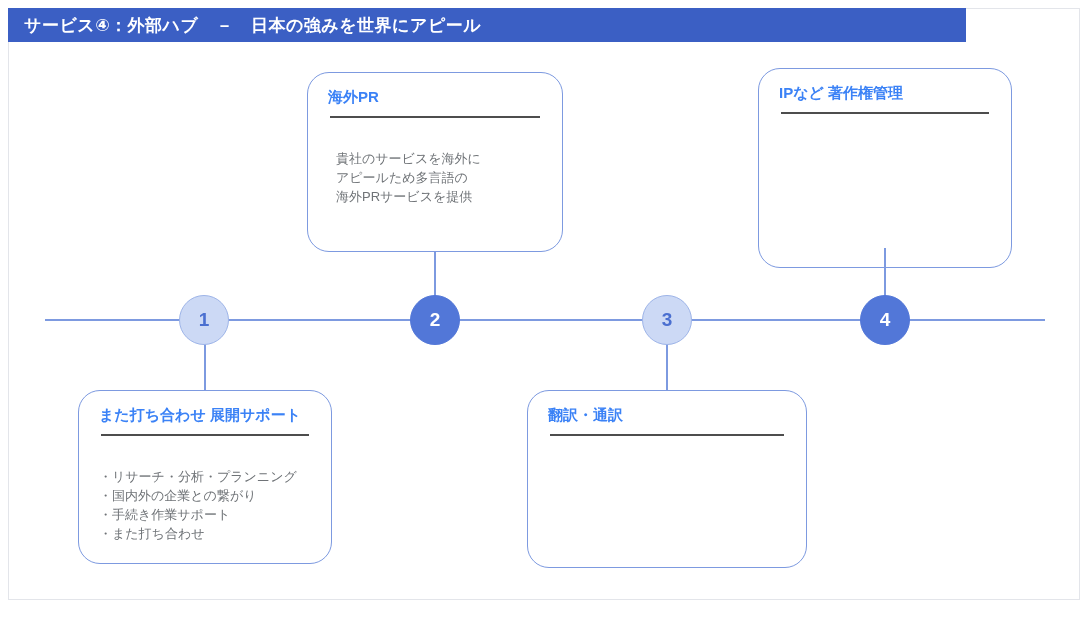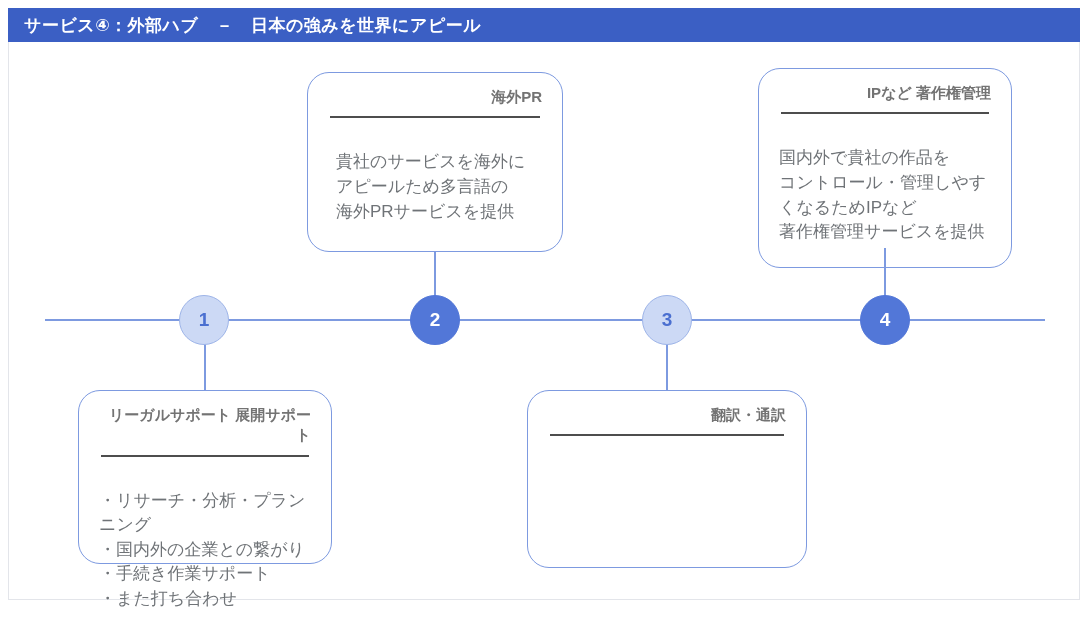--- a/index.html
+++ b/index.html
@@ -26,21 +26,21 @@
     height: 592px;
     border: 1px solid #e3e5ea;
     box-sizing: border-box;
     background: #ffffff;
   }
   
   .title-bar {
     position: absolute;
     left: 8px;
     top: 8px;
-    width: 1072px;
+    width: 958px;
     height: 34px;
     background: #3b5fc4;
     box-sizing: border-box;
   }
   .title-bar .title-text {
     position: absolute;
     left: 16px;
     top: 50%;
     transform: translateY(-50%);
     color: #ffffff;
@@ -94,33 +94,33 @@
   
   .card {
     position: absolute;
     border: 1px solid #7d9ae0;
     border-radius: 22px;
     background: #ffffff;
     box-sizing: border-box;
     padding: 14px 20px 14px 20px;
   }
   .card-title {
-    text-align: right;
+    text-align: left;
     font-size: 15px;
     font-weight: bold;
-    color: #737373;
+    color: #3b82f6;
     line-height: 1.35;
   }
   .card-rule {
     height: 2px;
     background: #4d4d4d;
     margin: 9px 2px 11px 2px;
   }
   .card-body {
-    font-size: 17px;
+    font-size: 13px;
     color: #6f7377;
     line-height: 1.45;
     white-space: pre-line;
     margin-top: 32px;
   }
   .card-body.center-pad {
     padding-left: 8px;
   }
 </style>
 </head>
@@ -142,30 +142,26 @@
     <div class="card-body center-pad">貴社のサービスを海外に
 アピールため多言語の
 海外PRサービスを提供</div>
   </div>
   <div class="connector" style="left:434px; top:252px; height:44px;"></div>
 
   <div class="card" style="left:758px; top:68px; width:254px; height:200px;">
     <div class="card-title">IPなど
 著作権管理</div>
     <div class="card-rule"></div>
-    <div class="card-body">国内外で貴社の作品を
-コントロール・管理しやす
-くなるためIPなど
-著作権管理サービスを提供</div>
   </div>
   <div class="connector" style="left:884px; top:248px; height:48px;"></div>
 
   <div class="connector" style="left:204px; top:344px; height:46px;"></div>
   <div class="card" style="left:78px; top:390px; width:254px; height:174px;">
-    <div class="card-title">リーガルサポート
+    <div class="card-title">また打ち合わせ
 展開サポート</div>
     <div class="card-rule"></div>
     <div class="card-body">・リサーチ・分析・プランニング
 ・国内外の企業との繋がり
 ・手続き作業サポート
 ・また打ち合わせ</div>
   </div>
 
   <div class="connector" style="left:666px; top:344px; height:46px;"></div>
   <div class="card" style="left:527px; top:390px; width:280px; height:178px;">

